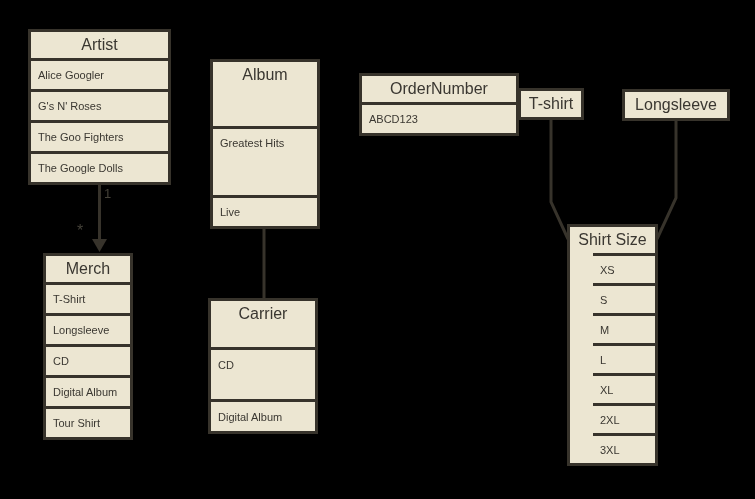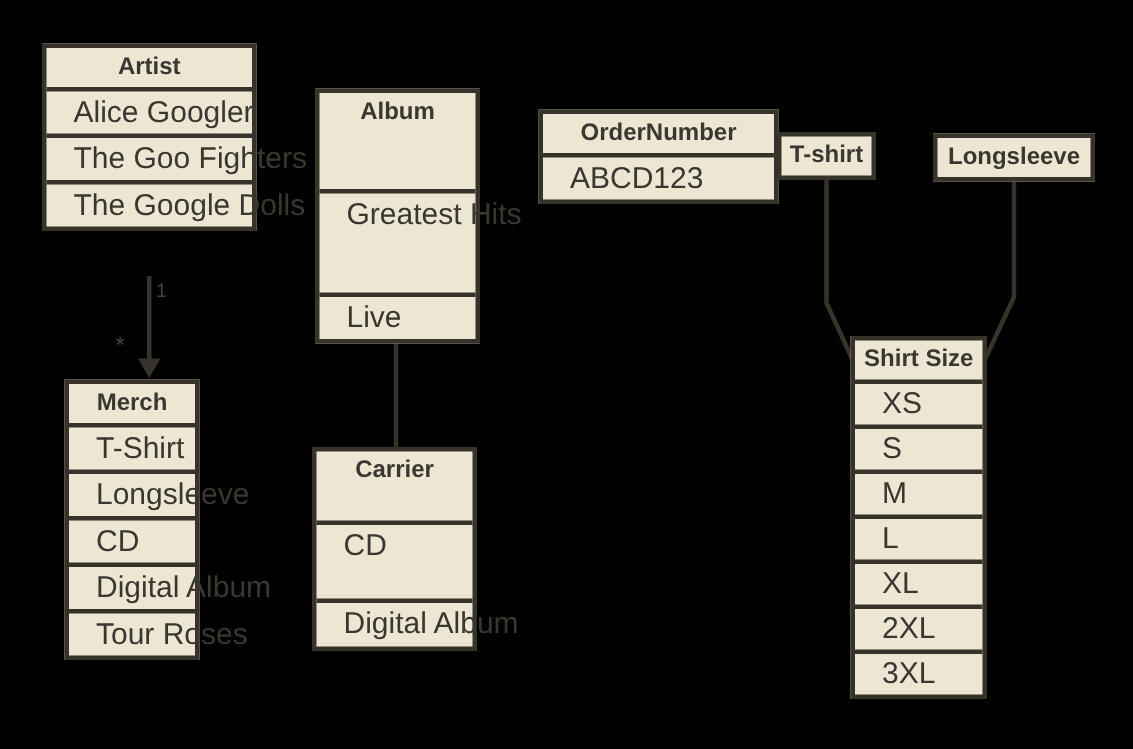--- a/index.html
+++ b/index.html
@@ -17,30 +17,30 @@
   .wires{position:absolute;left:0;top:0;width:755px;height:499px;}
   .wires line,.wires polyline{stroke:var(--ln);stroke-width:3;fill:none;}
   .wires polygon{fill:var(--ln);stroke:none;}
   .entity{
     position:absolute;box-sizing:border-box;
     border:3px solid var(--ln);background:var(--fill);
     display:flex;flex-direction:column;
   }
   .cell{
     box-sizing:border-box;display:flex;align-items:center;
-    height:31px;padding:0 18px;font-size:20px;color:var(--tx);
+    height:31px;padding:0 7px;font-size:11px;color:var(--tx);
     white-space:nowrap;
   }
   .cell.hd{
-    height:26px;justify-content:center;font-weight:bold;font-size:16px;
+    height:26px;justify-content:center;font-weight:normal;font-size:16px;
     padding:0 8px;
   }
   .cell + .cell{border-top:3px solid var(--ln);}
   .rows-32 .cell:not(.hd){height:32px;}
-  .rows-30 .cell:not(.hd){height:30px;}
+  .rows-30 .cell:not(.hd){height:30px;margin-left:23px;}
   .mult{
     position:absolute;color:var(--lbl);font-size:13px;line-height:13px;
   }
   
   #artist     {left:28px;  top:29px;  width:143px;}
   #merch      {left:43px;  top:253px; width:90px;}
   #album      {left:210px; top:59px;  width:110px;gap:38px;}
   #carrier    {left:208px; top:298px; width:110px;gap:20px;}
   #ordernumber{left:359px; top:73px;  width:160px;}
   #tshirt     {left:518px; top:88px;  width:66px;}
@@ -61,31 +61,32 @@
     <polyline points="551,120 551,202 568,239"></polyline>
     <polyline points="676,121 676,198 657,239"></polyline>
   </svg>
 
   <span class="mult" id="lbl-one">1</span>
   <span class="mult" id="lbl-star">*</span>
 
   <div class="entity" id="artist">
     <div class="cell hd">Artist</div>
     <div class="cell">Alice Googler</div>
+    <div class="cell">G's N' Roses</div>
     <div class="cell">The Goo Fighters</div>
     <div class="cell">The Google Dolls</div>
   </div>
 
   <div class="entity" id="merch">
     <div class="cell hd">Merch</div>
     <div class="cell">T-Shirt</div>
     <div class="cell">Longsleeve</div>
     <div class="cell">CD</div>
     <div class="cell">Digital Album</div>
-    <div class="cell">Tour Roses</div>
+    <div class="cell">Tour Shirt</div>
   </div>
 
   <div class="entity" id="album">
     <div class="cell hd">Album</div>
     <div class="cell">Greatest Hits</div>
     <div class="cell">Live</div>
   </div>
 
   <div class="entity rows-32" id="carrier">
     <div class="cell hd">Carrier</div>

